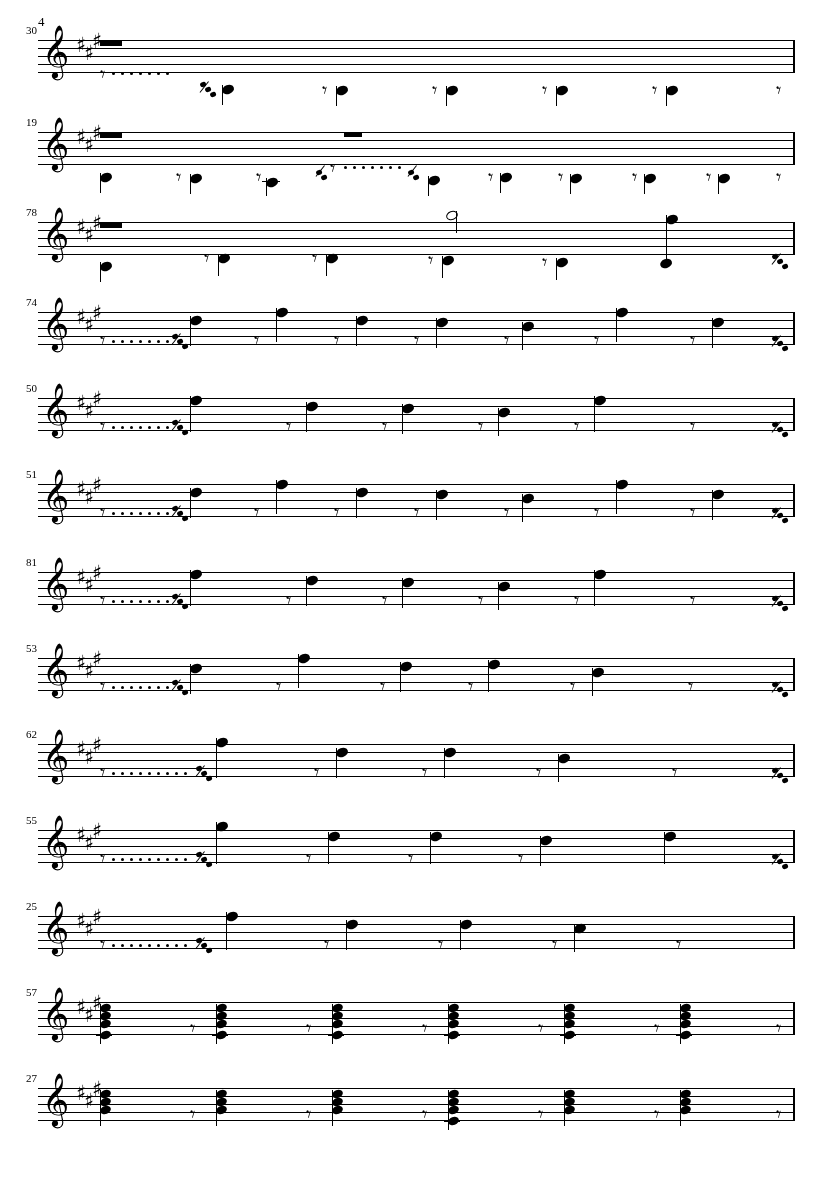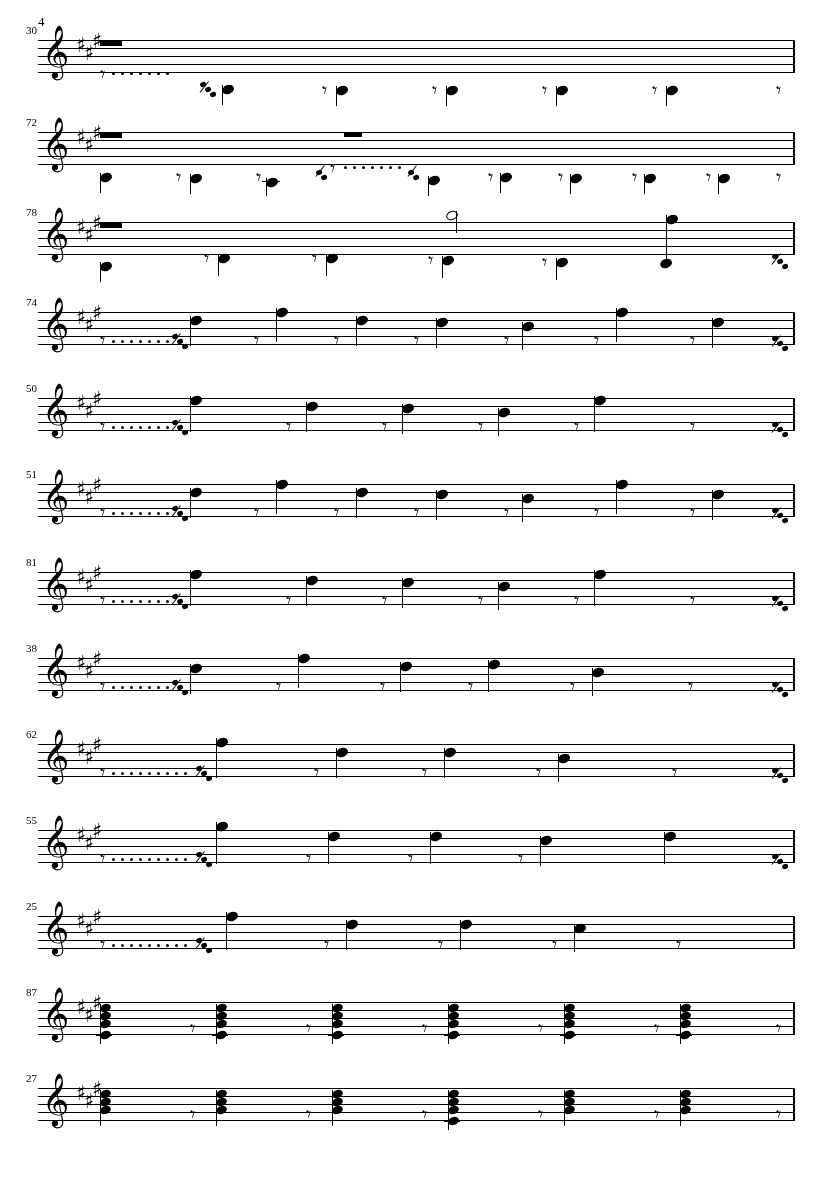--- a/index.html
+++ b/index.html
@@ -210,21 +210,21 @@
     <div class="stem" style="left:556px; top:62px; height:20px;"></div>
 
     <div class="rest8" style="left:652px; top:56px;">𝄾</div>
     <div class="notehead" style="left:666px; top:62px;"></div>
     <div class="stem" style="left:666px; top:62px; height:20px;"></div>
 
     <div class="rest8" style="left:776px; top:56px;">𝄾</div>
   </div>
 
   <div class="system" style="top:116px;">
-    <div class="measure-number">72</div>
+    <div class="measure-number">19</div>
     <div class="staff">
       <div class="line l0"></div>
       <div class="line l1"></div>
       <div class="line l2"></div>
       <div class="line l3"></div>
       <div class="line l4"></div>
     </div>
     <div class="clef">𝄞</div>
     <div class="keysig ks1">♯</div>
     <div class="keysig ks2">♯</div>
@@ -585,21 +585,21 @@
 
     <div class="grace-group" style="left:772px; top:40px;">
       <div class="grace-dot" style="left:0; top:0;"></div>
       <div class="grace-dot" style="left:5px; top:5px;"></div>
       <div class="grace-dot" style="left:10px; top:10px;"></div>
       <div class="grace-slash" style="left:0; top:10px;"></div>
     </div>
   </div>
 
   <div class="system" style="top:642px;">
-    <div class="measure-number">38</div>
+    <div class="measure-number">53</div>
     <div class="staff">
       <div class="line l0"></div>
       <div class="line l1"></div>
       <div class="line l2"></div>
       <div class="line l3"></div>
       <div class="line l4"></div>
     </div>
     <div class="clef">𝄞</div>
     <div class="keysig ks1">♯</div>
     <div class="keysig ks2">♯</div>
@@ -813,21 +813,21 @@
     <div class="stem" style="left:460px; top:20px; height:30px;"></div>
 
     <div class="rest8" style="left:552px; top:34px;">𝄾</div>
     <div class="notehead" style="left:574px; top:24px;"></div>
     <div class="stem" style="left:574px; top:24px; height:28px;"></div>
 
     <div class="rest8" style="left:676px; top:34px;">𝄾</div>
   </div>
 
   <div class="system" style="top:986px;">
-    <div class="measure-number">87</div>
+    <div class="measure-number">57</div>
     <div class="staff">
       <div class="line l0"></div>
       <div class="line l1"></div>
       <div class="line l2"></div>
       <div class="line l3"></div>
       <div class="line l4"></div>
     </div>
     <div class="clef">𝄞</div>
     <div class="keysig ks1">♯</div>
     <div class="keysig ks2">♯</div>

